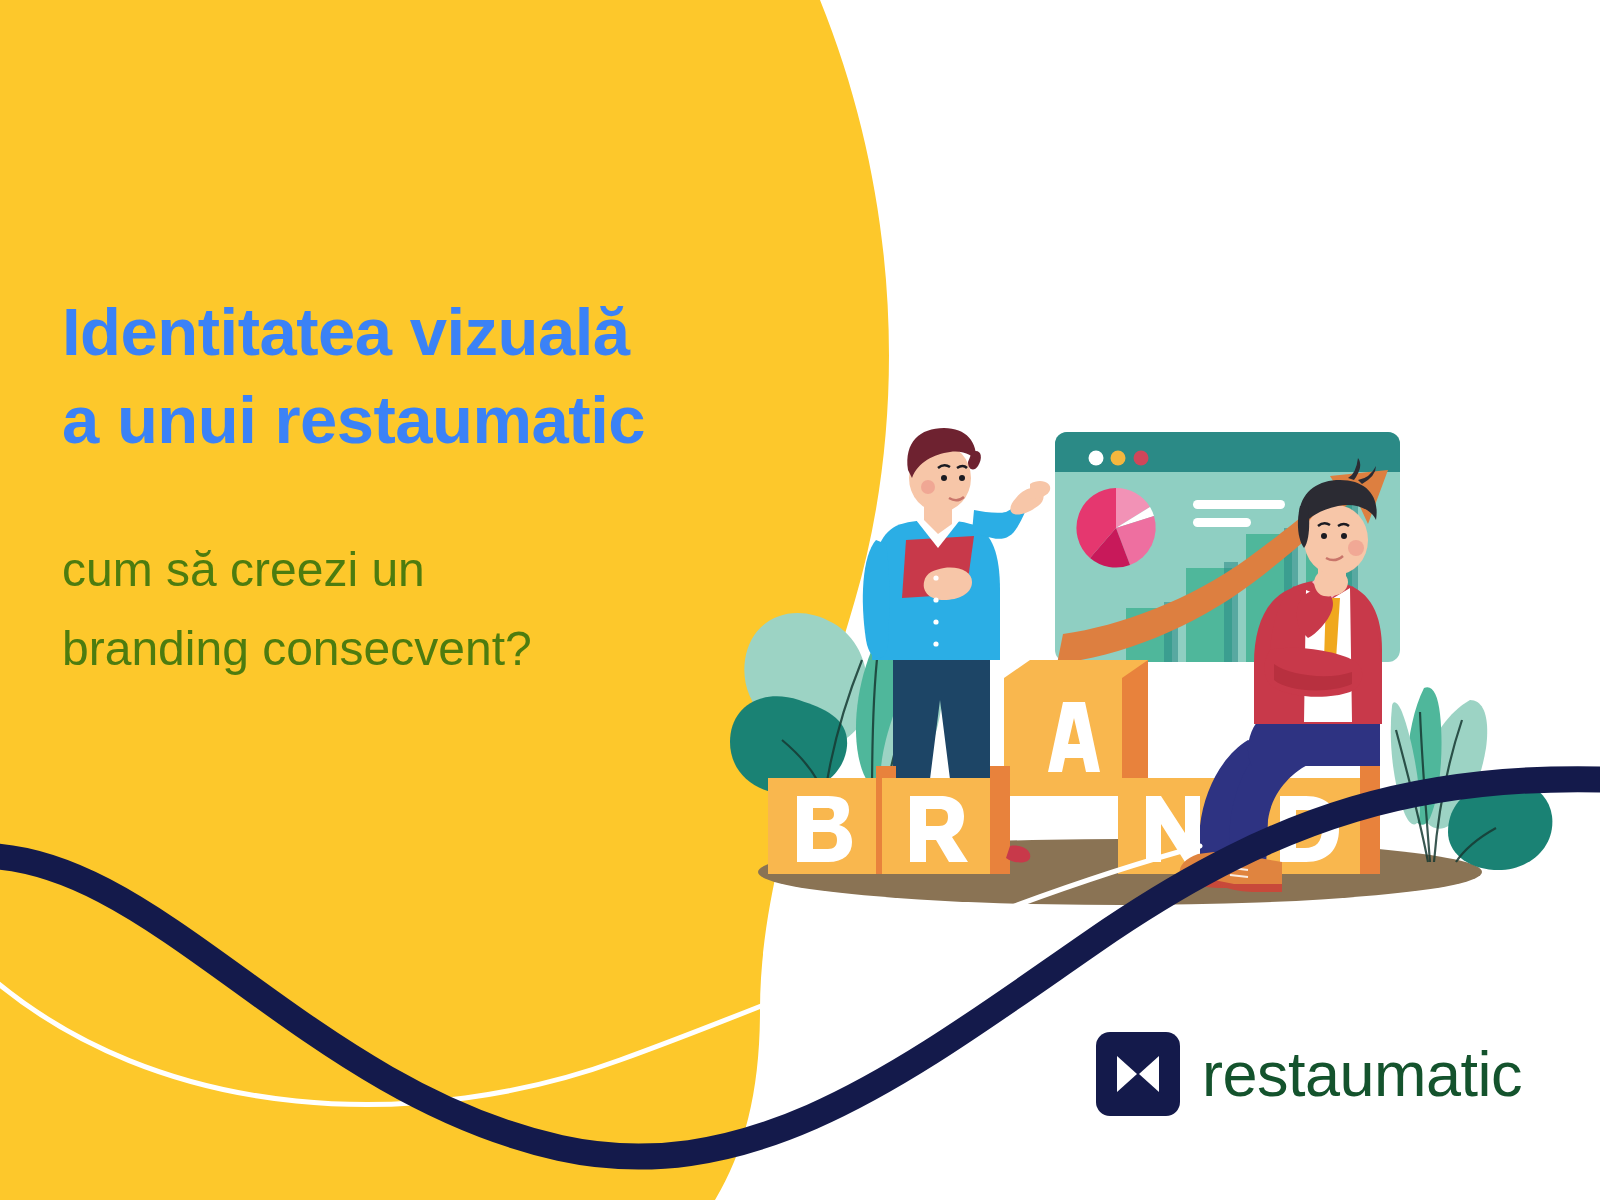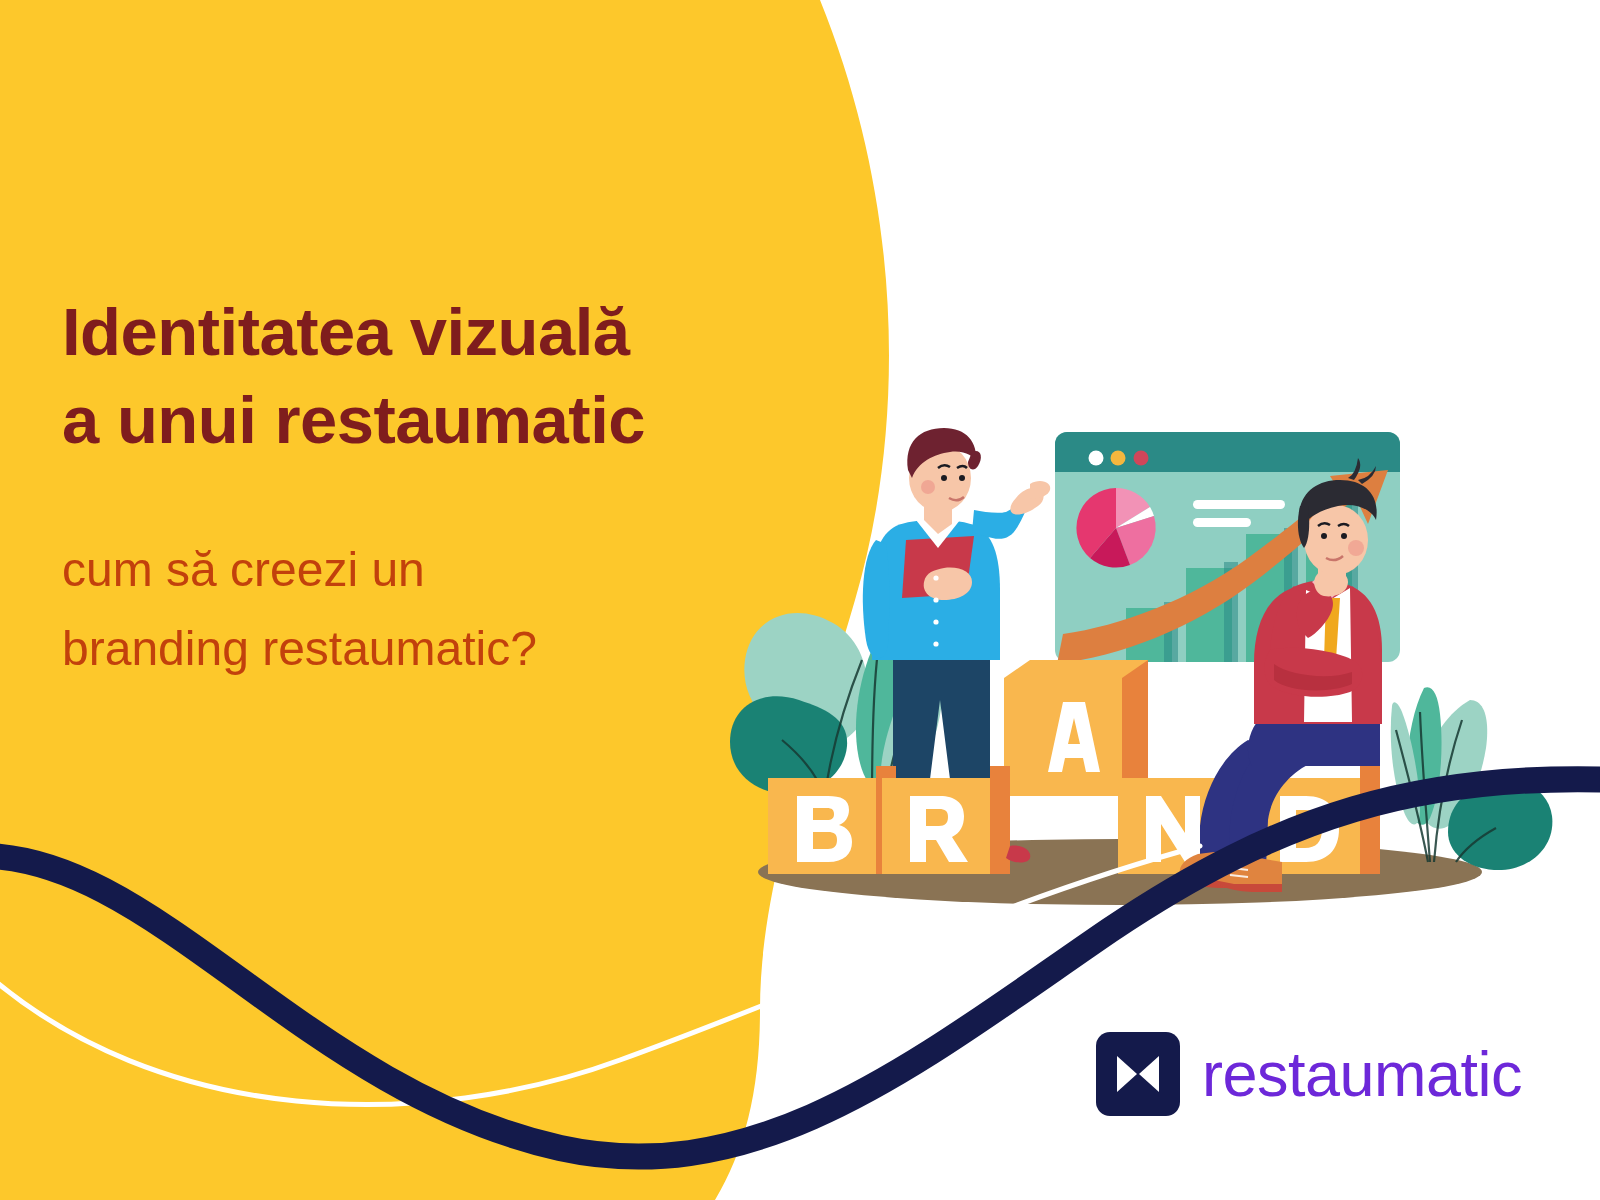--- a/index.html
+++ b/index.html
@@ -7,39 +7,39 @@
     width:1600px;height:1200px;overflow:hidden;
     background:#ffffff;
     font-family:"Liberation Sans", sans-serif;
     position:relative;
   }
   .stage{position:absolute;inset:0;width:1600px;height:1200px;overflow:hidden;}
   .layer{position:absolute;left:0;top:0;width:1600px;height:1200px;}
   .headline{
     position:absolute;left:62px;top:288px;width:830px;
     font-size:67px;line-height:1.32;font-weight:bold;
-    color:#7f1d1d;letter-spacing:-0.5px;
+    color:#3b82f6;letter-spacing:-0.5px;
   }
   .headline div{white-space:nowrap;}
   .subhead{
     position:absolute;left:62px;top:530px;width:760px;
     font-size:48px;line-height:1.65;font-weight:400;
-    color:#c2410c;letter-spacing:0px;
+    color:#4d7c0f;letter-spacing:0px;
   }
   .subhead div{white-space:nowrap;}
   .brandmark{
     position:absolute;left:1096px;top:1032px;
     display:flex;align-items:center;gap:22px;
   }
   .bm-tile{
     width:84px;height:84px;border-radius:14px;background:#141A4B;
     display:flex;align-items:center;justify-content:center;flex:0 0 auto;
   }
   .bm-word{
-    font-size:63px;line-height:1;color:#6d28d9;font-weight:400;
+    font-size:63px;line-height:1;color:#14532d;font-weight:400;
     letter-spacing:-0.5px;
   }
 </style>
 </head>
 <body>
 
 <div class="stage">
 
   <svg class="layer" viewBox="0 0 1600 1200" preserveAspectRatio="none">
     <rect x="0" y="0" width="1600" height="1200" fill="#FFFFFF"></rect>
@@ -266,21 +266,21 @@
     <path fill="none" stroke="#141A4B" stroke-width="26" stroke-linecap="round" d="M-30,856 C150,846 300,1090 560,1148 C760,1192 920,1060 1110,930 C1280,816 1420,772 1620,780"></path>
   </svg>
 
   <div class="headline">
     <div>Identitatea vizuală</div>
     <div>a unui restaumatic</div>
   </div>
 
   <div class="subhead">
     <div>cum să creezi un</div>
-    <div>branding restaumatic?</div>
+    <div>branding consecvent?</div>
   </div>
 
   <div class="brandmark">
     <span class="bm-tile">
       <svg width="56" height="56" viewBox="0 0 56 56" aria-hidden="true">
         <path d="M7,10 L27,28 L7,46 Z" fill="#FFFFFF"></path>
         <path d="M49,10 L29,28 L49,46 Z" fill="#FFFFFF"></path>
       </svg>
     </span>
     <span class="bm-word">restaumatic</span>

